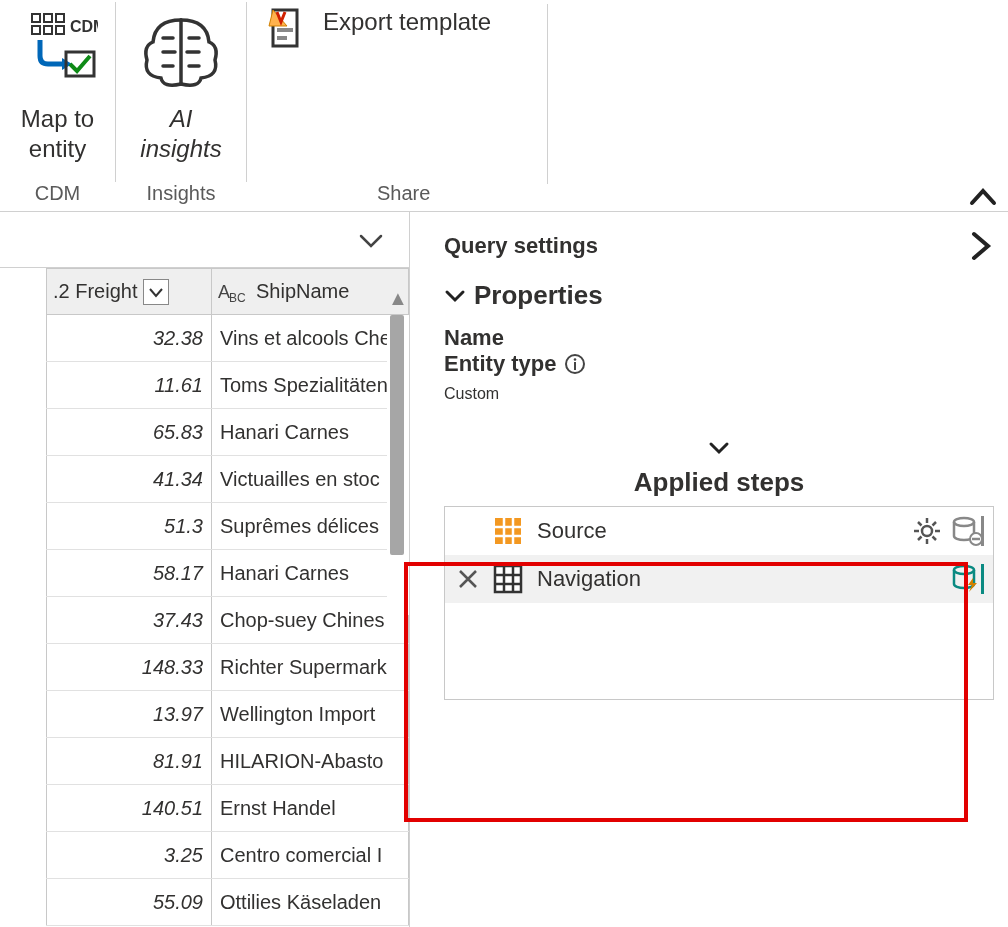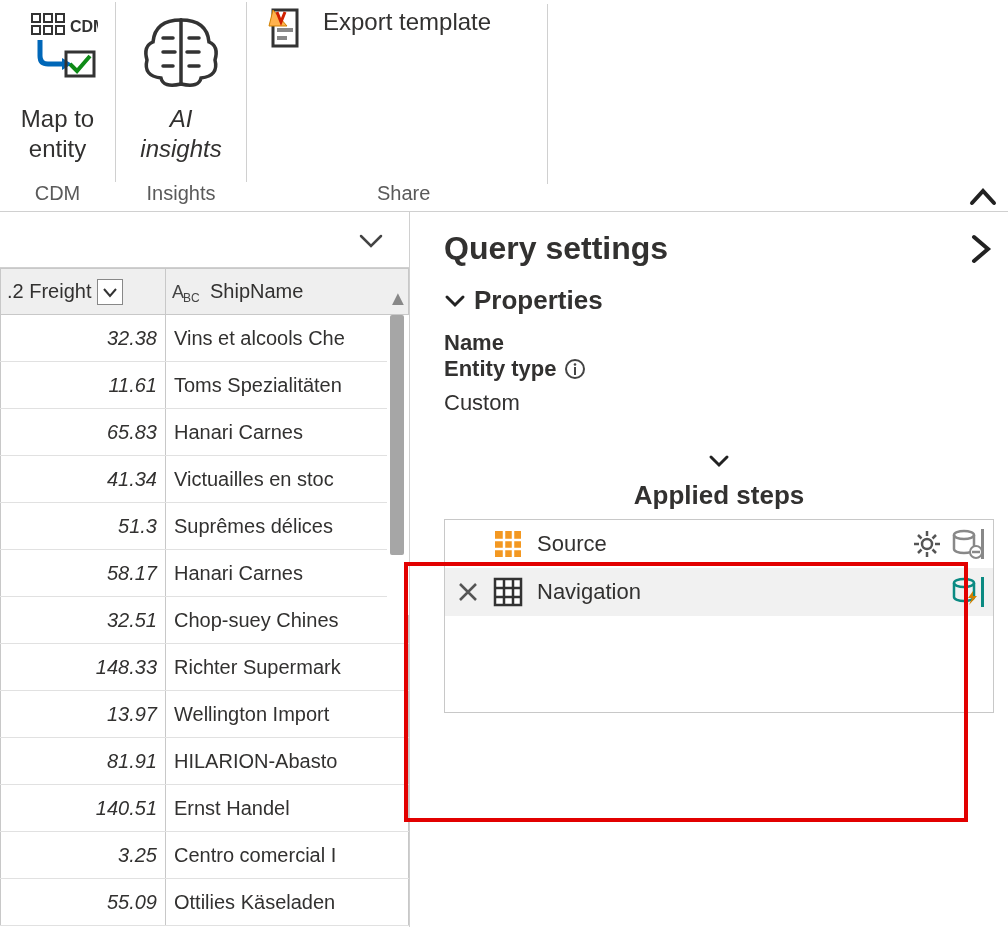--- a/index.html
+++ b/index.html
@@ -81,20 +81,21 @@
     position: relative;
     display:flex;
     align-items:center;
     justify-content:flex-end;
     padding-right: 24px;
   }
   .table-wrap {
     flex:1;
     overflow: hidden;
     position:relative;
+    padding-left:46px;
   }
   table.datagrid {
     border-collapse: collapse;
     width: 100%;
     table-layout: fixed;
   }
   .datagrid th {
     background: #efefef;
     border: 1px solid #c8c8c8;
     height: 46px;
@@ -138,30 +139,30 @@
   
   .right {
     flex:1;
     padding: 18px 14px 0 34px;
     position:relative;
   }
   .qs-head {
     display:flex; align-items:center; justify-content:space-between;
     margin-bottom: 16px;
   }
-  .qs-title { font-size: 32px; font-weight: 600; }
+  .qs-title { font-size: 22px; font-weight: 600; }
   .section-head { display:flex; align-items:center; gap:8px; font-size:26px; font-weight:600; margin-top:18px; margin-bottom:8px;}
   .prop-label { font-size:22px; font-weight:600; margin-top:14px;}
   .name-input {
     width: 100%; height: 48px; border:1px solid #8a8a8a; border-radius:3px;
     font-size:22px; padding: 4px 12px; margin-top:6px;
     font-family: inherit;
   }
   .entity-row { display:flex; align-items:center; gap:8px; font-size:22px; font-weight:600;}
-  .entity-val { font-size:22px; margin-top:8px; }
+  .entity-val { font-size:16px; margin-top:8px; }
 
   .steps-box {
     border:1px solid #c8c8c8; margin-top:8px;
   }
   .step-row {
     display:flex; align-items:center; height:48px; padding:0 8px 0 8px; gap:10px;
     font-size:22px;
   }
   .step-row.selected { background:#f1f1f1; }
   .step-text { flex:1; padding-left:4px;}
@@ -318,21 +319,21 @@
             </tr>
             <tr>
               <td class="num">51.3</td>
               <td>Suprêmes délices</td>
             </tr>
             <tr>
               <td class="num">58.17</td>
               <td>Hanari Carnes</td>
             </tr>
             <tr>
-              <td class="num">32.51</td>
+              <td class="num">37.43</td>
               <td>Chop-suey Chines</td>
             </tr>
             <tr>
               <td class="num">148.33</td>
               <td>Richter Supermark</td>
             </tr>
             <tr>
               <td class="num">13.97</td>
               <td>Wellington Import</td>
             </tr>

